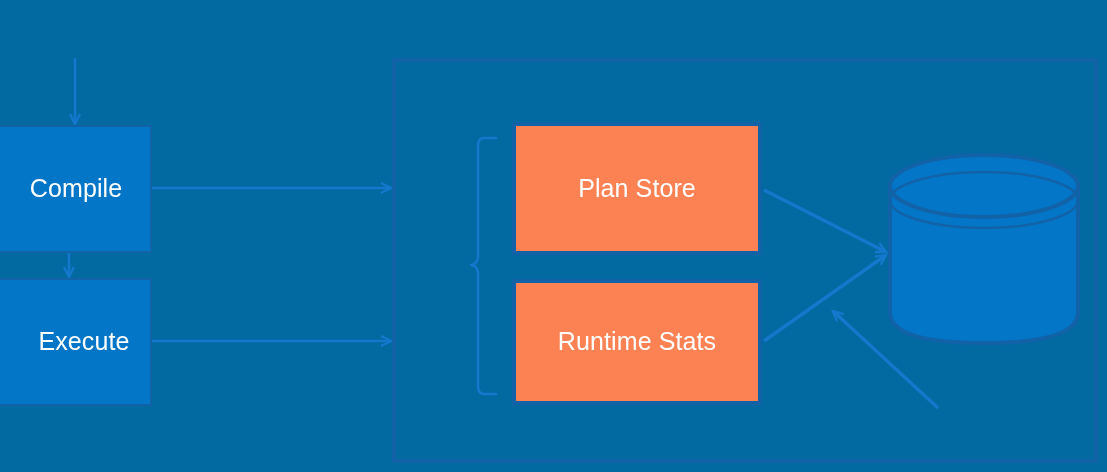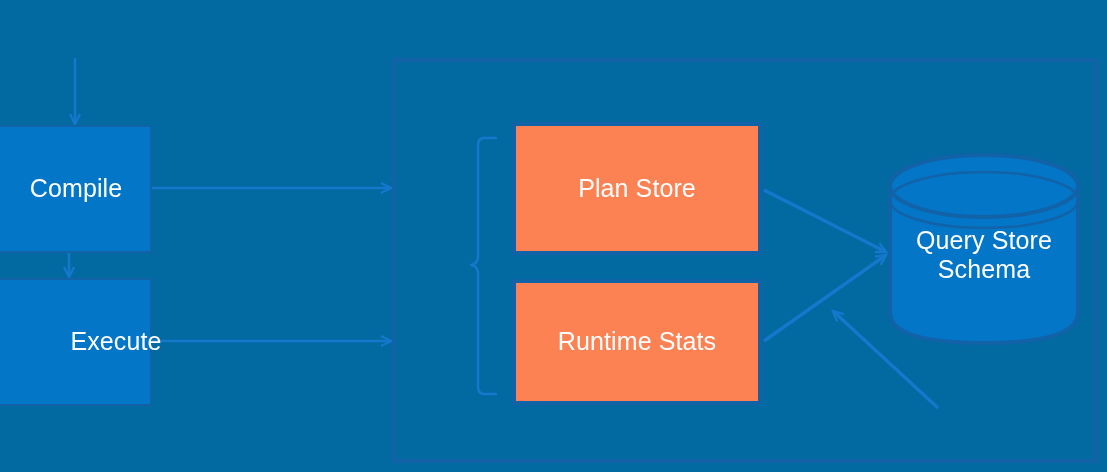--- a/index.html
+++ b/index.html
@@ -101,31 +101,29 @@
       <path d="M496,138 L484,138 Q478,138 478,146 L478,256 Q478,264 471,265 Q478,266 478,274 L478,386 Q478,394 484,394 L496,394" fill="none" stroke="#1478CC" stroke-width="2.6" stroke-linecap="round" stroke-linejoin="round"></path>
     </g>
   </svg>
 
   <div class="container-box" style="left:392px; top:58px; width:706px; height:405px;"></div>
 
   <div class="proc-box" style="left:-2px; top:125px; width:154px; height:128px;"></div>
   <div class="node-label" style="left:0px; top:125px; width:152px; height:128px;">Compile</div>
 
   <div class="proc-box" style="left:-2px; top:278px; width:154px; height:128px;"></div>
-  <div class="node-label" style="left:0px; top:278px; width:168px; height:128px;padding-left:32px;">Execute</div>
+  <div class="node-label" style="left:0px; top:278px; width:168px; height:128px;">Execute</div>
 
   <div class="store-box" style="left:512px; top:122px; width:250px; height:133px;"></div>
   <div class="node-label" style="left:512px; top:122px; width:250px; height:133px;">Plan Store</div>
 
   <div class="store-box" style="left:512px; top:279px; width:250px; height:126px;"></div>
   <div class="node-label" style="left:512px; top:279px; width:250px; height:126px;">Runtime Stats</div>
 
   <svg class="layer" viewBox="0 0 1107 472">
     <g>
       <path d="M890,186 L890,312 Q890,343 984,343 Q1078,343 1078,312 L1078,186 Z" fill="#0476C8" stroke="#1262A8" stroke-width="4"></path>
       <ellipse cx="984" cy="186" rx="94" ry="31" fill="#0476C8" stroke="#1262A8" stroke-width="4"></ellipse>
       <ellipse cx="984" cy="200" rx="94" ry="28" fill="none" stroke="#1262A8" stroke-width="2.5"></ellipse>
     </g>
   </svg>
-  <div class="node-label" style="left:890px; top:205px; width:188px; height:100px;">Query Store
-Schema</div>
 
 </div>
 
 </body></html>

